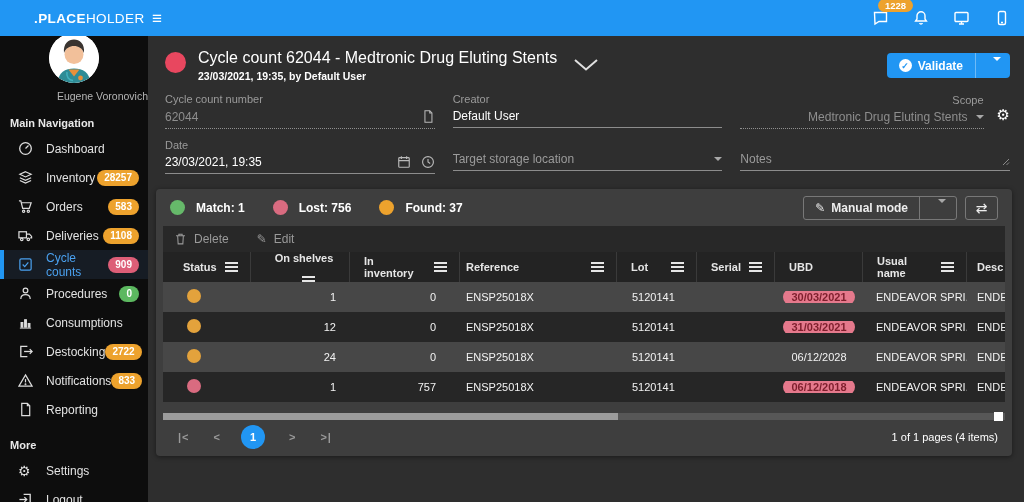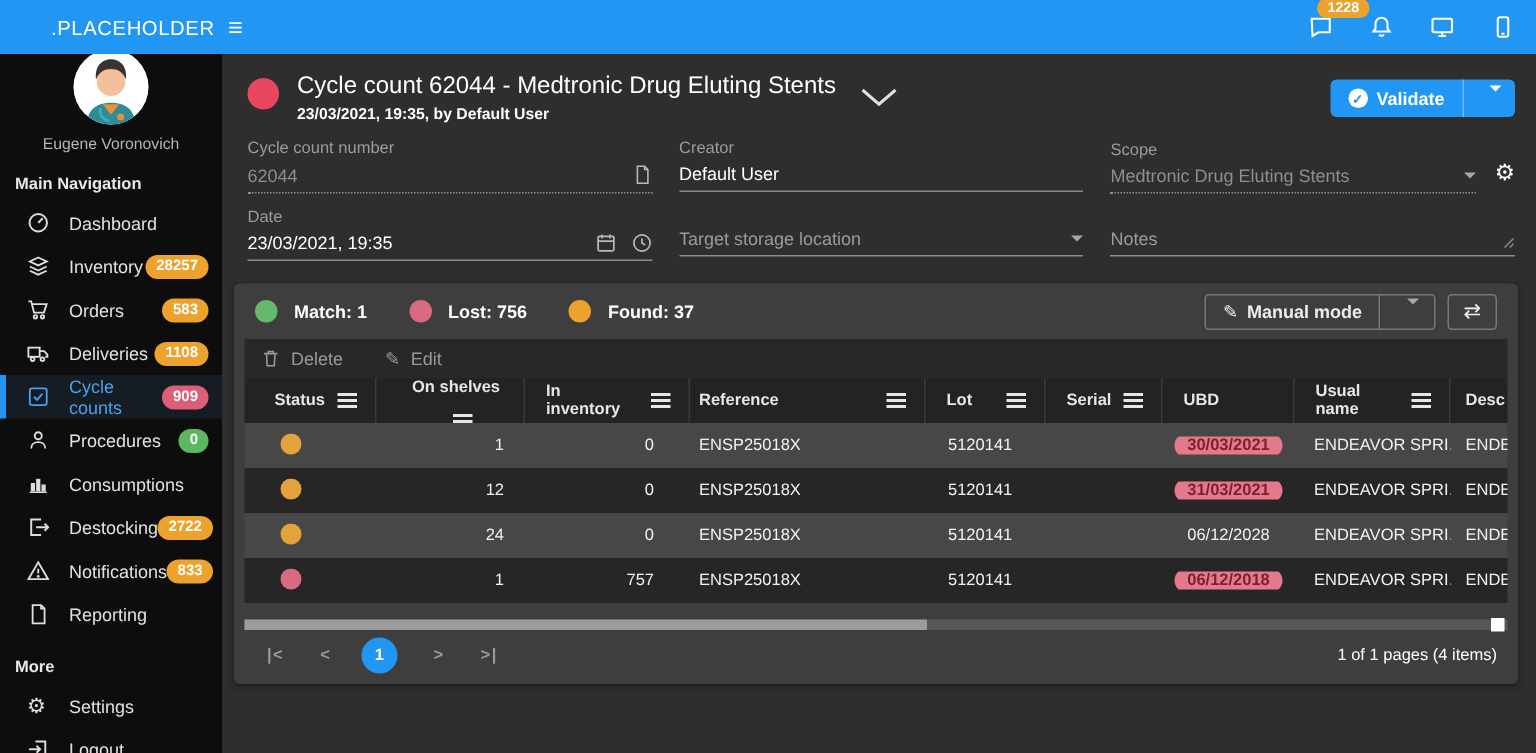--- a/index.html
+++ b/index.html
@@ -3,30 +3,30 @@
 <meta charset="utf-8">
 <style>
   * { box-sizing:border-box; margin:0; padding:0; }
   html,body { width:1024px; height:502px; overflow:hidden; }
   body { font-family:"Liberation Sans",sans-serif; background:#2E2E2E; color:#ECECEC; position:relative; }
   svg { display:block; }
 
   
   .topbar { position:absolute; top:0; left:0; right:0; height:36px; background:#2196F3; display:flex; align-items:center; z-index:20; }
   .logo { margin-left:34px; width:118px; font-size:13.5px; color:#fff; letter-spacing:.4px; }
-  .logo b { font-weight:400; }
+  .logo b { font-weight:700; }
   .hamburger { color:#fff; font-size:17px; font-weight:700; cursor:pointer; line-height:1; }
   .topbar-right { margin-left:auto; display:flex; align-items:center; gap:24px; margin-right:14px; }
   .tb-ic { color:#fff; position:relative; cursor:pointer; }
   .tb-badge { position:absolute; top:-11px; left:6px; background:#EDA22D; color:#fff; font-size:9.5px; font-weight:700; border-radius:8px; padding:1px 7px; }
 
   
   .sidebar { position:absolute; top:36px; left:0; bottom:0; width:148px; background:#0D0D0D; z-index:10; }
   .avatar { width:50px; height:50px; border-radius:50%; background:#fff; margin:-3px auto 0; overflow:hidden; }
-  .user-name { text-align:center; color:#B5B5B5; font-size:10.5px; margin-top:7px; }
+  .user-name { text-align:right; color:#B5B5B5; font-size:10.5px; margin-top:7px; }
   .nav-header { color:#E8E8E8; font-size:11px; font-weight:700; padding:15px 0 5px 10px; }
   .nav-item { height:29px; display:flex; align-items:center; padding-left:18px; color:#E2E2E2; font-size:12px; cursor:pointer; }
   .nav-item .ic { width:15px; height:15px; margin-right:13px; color:#DDD; flex:none; }
   .nav-item .glyph { width:15px; margin-right:13px; font-size:14px; line-height:1; color:#DDD; font-family:"DejaVu Sans",sans-serif; }
   .nav-item .badge { margin-left:auto; margin-right:9px; font-size:10px; font-weight:700; color:#fff; border-radius:9px; padding:2px 7px; line-height:1.2; }
   .nav-item.active { background:#161C24; color:#4AA0EE; border-left:4px solid #2196F3; padding-left:14px; }
   .nav-item.active .ic { color:#4AA0EE; }
 
   
   .main { position:absolute; left:148px; top:36px; right:0; bottom:0; background:#2E2E2E; }
@@ -44,21 +44,21 @@
 
   
   .form-grid { display:grid; grid-template-columns:1fr 1fr 1fr; column-gap:18px; row-gap:10px; margin:11px 14px 0 17px; }
   .field label { display:block; font-size:11px; color:#9B9B9B; margin-bottom:4px; }
   .control { display:flex; align-items:center; border-bottom:1px solid #8C8C8C; padding-bottom:4px; min-height:17px; font-size:12px; color:#FFF; }
   .field.disabled .control { border-bottom:1px dotted #909090; color:#8E8E8E; }
   .control .grow { flex:1; white-space:nowrap; overflow:hidden; }
   .control .placeholder { color:#9B9B9B; font-size:12px; }
   .tri { width:0; height:0; border-left:4px solid transparent; border-right:4px solid transparent; border-top:4px solid #A8A8A8; margin-left:8px; }
   .ctl-ic { color:#B9B9B9; margin-left:10px; flex:none; }
-  .scope-wrap { display:flex; align-items:flex-end; gap:13px; }
+  .scope-wrap { display:flex; align-items:flex-end; gap:13px;text-align:right; }
   .scope-wrap .field { flex:1; min-width:0; }
   .gear-ic { color:#FFF; font-size:15px; padding-bottom:5px; cursor:pointer; font-family:"DejaVu Sans",sans-serif; }
   .notes-resize { color:#8A8A8A; margin-left:auto; align-self:flex-end; }
 
   
   .panel { margin:15px 12px 0 8px; background:#3E3E3E; border-radius:4px; box-shadow:0 1px 5px rgba(0,0,0,.45); padding-bottom:2px; }
   .stats-row { height:37px; display:flex; align-items:center; padding:0 14px; }
   .stat { display:flex; align-items:flex-end; margin-right:28px; font-size:12px; font-weight:700; color:#FFF; }
   .stat .dot { width:15px; height:15px; border-radius:50%; margin-right:11px; }
   .manual-btn { margin-left:auto; border:1px solid #787878; border-radius:3px; height:24px; display:flex; align-items:center; color:#EDEDED; font-size:12px; font-weight:700; cursor:pointer; }

